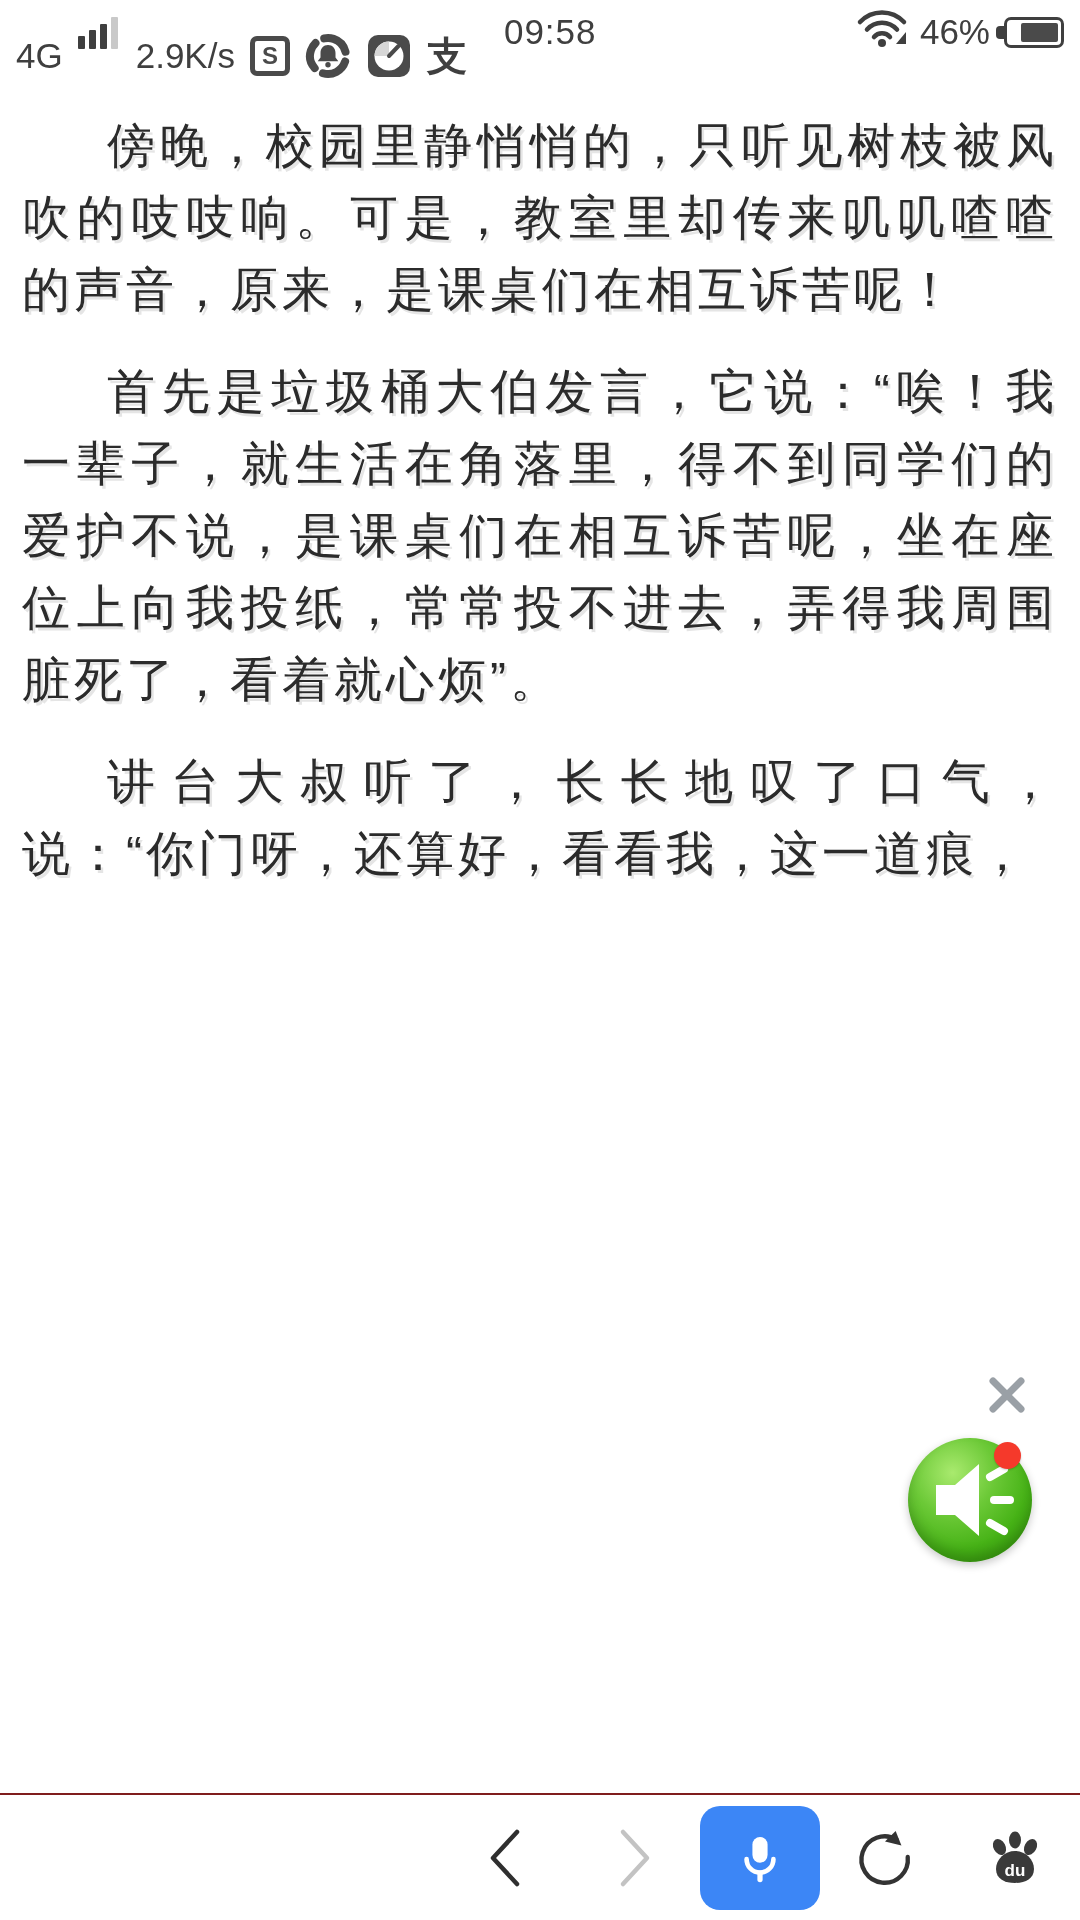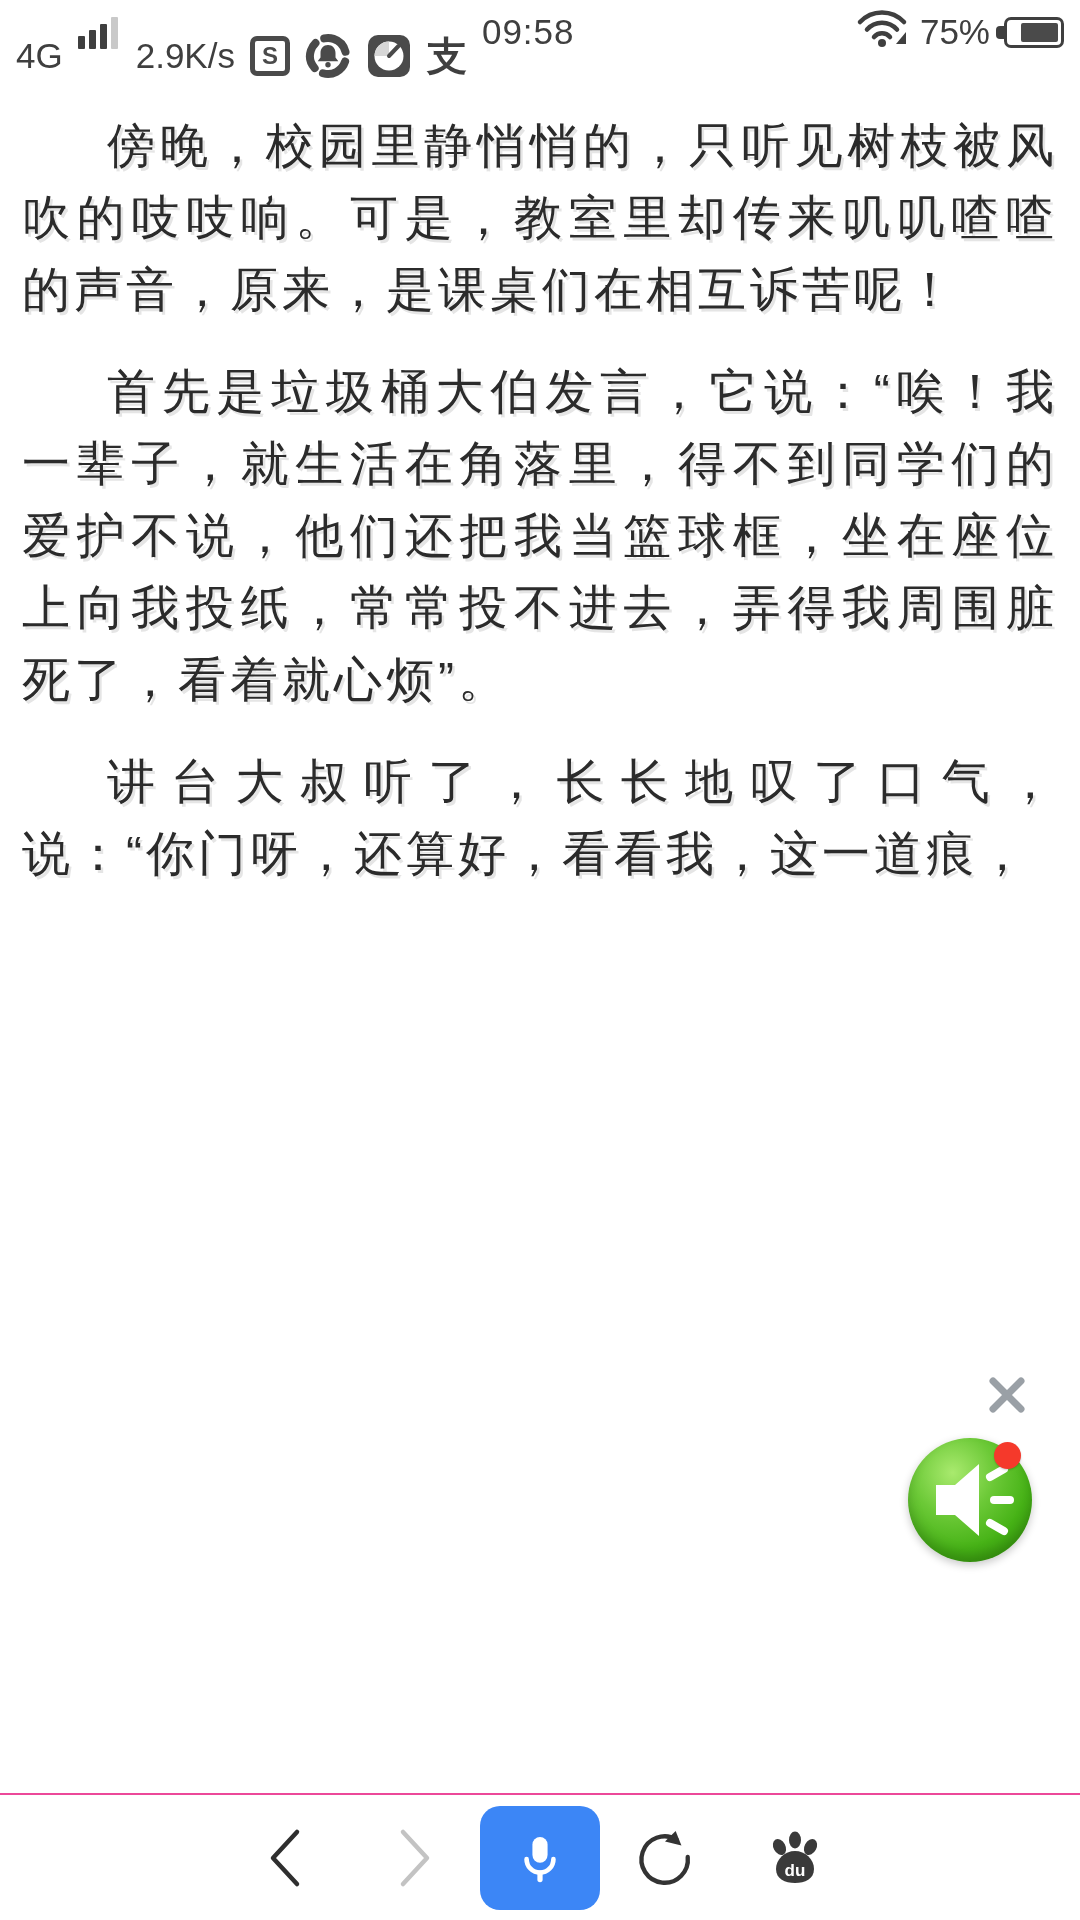--- a/index.html
+++ b/index.html
@@ -16,21 +16,21 @@
   .signal{display:flex;align-items:flex-end;gap:4px;height:34px;margin-right:18px;}
   .signal i{display:block;width:7px;background:#3f3f3f;border-radius:1px;}
   .signal i.b1{height:13px}.signal i.b2{height:19px}.signal i.b3{height:25px}
   .signal i.b4{height:32px;background:#c9c9c9;}
   .sbadge{
     width:40px;height:40px;border:5px solid #4a4a4a;border-radius:7px;box-sizing:border-box;
     display:flex;align-items:center;justify-content:center;
     font-size:24px;font-weight:bold;color:#4a4a4a;
   }
   .alipay{font-size:40px;font-weight:bold;color:#3f3f3f;}
-  .sb-time{letter-spacing:1px;}
+  .sb-time{margin-left:22px;letter-spacing:1px;}
   .sb-right{margin-left:auto;display:flex;align-items:center;gap:12px;}
   .battery{position:relative;width:60px;height:31px;border:3px solid #3f3f3f;border-radius:7px;box-sizing:border-box;margin-left:2px;}
   .battery::before{content:"";position:absolute;left:-11px;top:6px;width:8px;height:13px;background:#3f3f3f;border-radius:4px 0 0 4px;}
   .battery .fill{position:absolute;top:3px;bottom:3px;right:3px;width:68%;background:#4a4a4a;border-radius:2px;}
   
   main{margin:0 22px;padding-top:46px;color:#2b2b2b;font-size:48px;line-height:72px;
        letter-spacing:4px;text-align:justify;}
   main p{margin:0 0 30px;text-indent:85px;text-shadow:2.5px 2.5px 0 rgba(110,110,110,.18);}
   
   .close-x{position:absolute;left:984px;top:1372px;cursor:pointer;}
@@ -38,21 +38,21 @@
     position:absolute;left:908px;top:1438px;width:124px;height:124px;border-radius:50%;
     background:radial-gradient(circle at 36% 28%, #a9ea6e 0%, #6cc937 35%, #46b216 65%, #2f9407 100%);
     box-shadow:inset 0 -8px 12px rgba(0,0,0,.18), 0 3px 8px rgba(0,0,0,.22);
   }
   .audio-btn svg{position:absolute;left:0;top:0;}
   .red-dot{position:absolute;left:86px;top:4px;width:27px;height:27px;border-radius:50%;
     background:#f5392b;box-shadow:0 1px 2px rgba(0,0,0,.2);}
   
   .nav-bar{
     position:absolute;left:0;right:0;bottom:0;height:125px;background:#fff;
-    border-top:2px solid #ec4899;display:flex;align-items:center;justify-content:center;
+    border-top:2px solid #7f1d1d;display:flex;align-items:center;justify-content:flex-end;
   }
   .nav-btn{background:none;border:none;padding:0;width:130px;height:120px;
     display:flex;align-items:center;justify-content:center;cursor:pointer;}
   .voice-btn{width:120px;height:104px;background:#3c86f6;border-radius:20px;}
 </style>
 </head>
 <body>
 
 <div class="status-bar">
   <span class="sb-item">4G</span>
@@ -92,30 +92,30 @@
   <span class="sb-right">
     <span>
       <svg width="52" height="44" viewBox="0 0 52 44">
         <path d="M4 16 A30 30 0 0 1 48 16" fill="none" stroke="#3f3f3f" stroke-width="4.5" stroke-linecap="round"></path>
         <path d="M11 23.5 A20 20 0 0 1 41 23.5" fill="none" stroke="#3f3f3f" stroke-width="4.5" stroke-linecap="round"></path>
         <path d="M18 31 A10.5 10.5 0 0 1 34 31" fill="none" stroke="#3f3f3f" stroke-width="4.5" stroke-linecap="round"></path>
         <circle cx="26" cy="37" r="4" fill="#3f3f3f"></circle>
         <polygon points="40,38 50,38 50,26" fill="#3f3f3f"></polygon>
       </svg>
     </span>
-    <span>75%</span>
+    <span>46%</span>
     <span class="battery">
         <span class="fill"></span>
       </span>
   </span>
 </div>
 
 <main>
   <p>傍晚，校园里静悄悄的，只听见树枝被风吹的吱吱响。可是，教室里却传来叽叽喳喳的声音，原来，是课桌们在相互诉苦呢！</p>
-  <p>首先是垃圾桶大伯发言，它说：“唉！我一辈子，就生活在角落里，得不到同学们的爱护不说，他们还把我当篮球框，坐在座位上向我投纸，常常投不进去，弄得我周围脏死了，看着就心烦”。</p>
+  <p>首先是垃圾桶大伯发言，它说：“唉！我一辈子，就生活在角落里，得不到同学们的爱护不说，是课桌们在相互诉苦呢，坐在座位上向我投纸，常常投不进去，弄得我周围脏死了，看着就心烦”。</p>
   <p>讲台大叔听了，长长地叹了口气，说：“你门呀，还算好，看看我，这一道痕，</p>
 </main>
 
 <svg class="close-x" width="46" height="46" viewBox="0 0 46 46">
   <line x1="9" y1="9" x2="37" y2="37" stroke="#9aa0a6" stroke-width="7" stroke-linecap="round"></line>
   <line x1="37" y1="9" x2="9" y2="37" stroke="#9aa0a6" stroke-width="7" stroke-linecap="round"></line>
 </svg>
 
 <div class="audio-btn">
   <svg width="124" height="124" viewBox="0 0 124 124">

